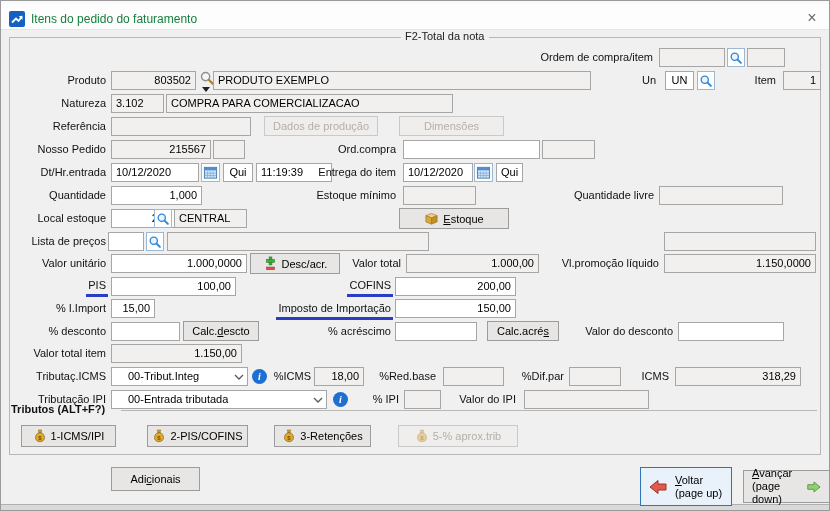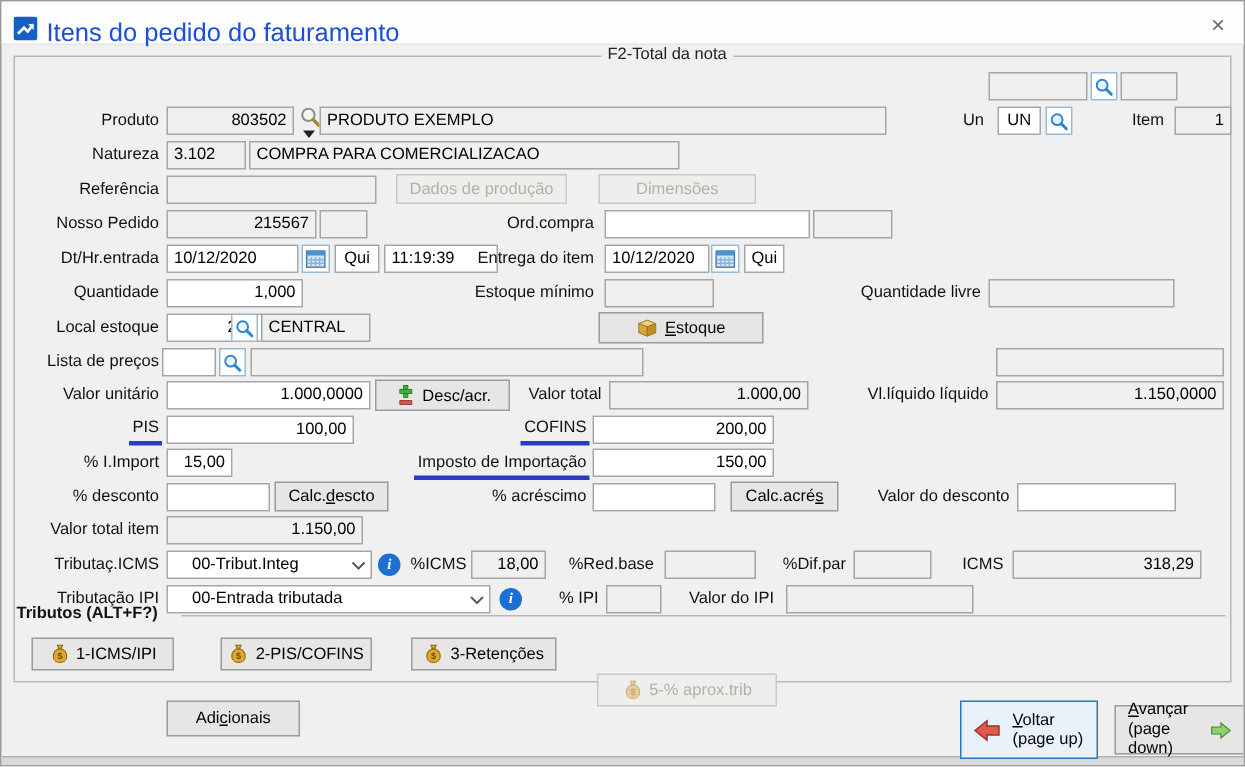--- a/index.html
+++ b/index.html
@@ -4,21 +4,21 @@
 <style>
   html,body{margin:0;padding:0;}
   .screen{
     position:relative;width:830px;height:511px;overflow:hidden;
     background:#f0f0f0;box-sizing:border-box;border:1px solid #9a9a9a;
     font-family:"Liberation Sans","DejaVu Sans",sans-serif;font-size:11px;color:#000;
   }
   .top-remnant{position:absolute;left:0;top:0;width:830px;height:3px;background:#fafafa;border-bottom:1px solid #d8d8d8;}
   .bottom-remnant{position:absolute;left:0;top:503px;width:830px;height:8px;background:#d9d9d9;border-top:1px solid #b0b0b0;}
   .titlebar{position:absolute;left:0;top:3px;width:830px;height:25px;background:#fdfdfd;border-bottom:1px solid #e6e6e6;}
-  .title-text{position:absolute;left:30px;top:8px;font-size:17px;color:#1d4ed8;}
+  .title-text{position:absolute;left:30px;top:8px;font-size:12px;color:#15803d;}
   .close-btn{position:absolute;right:4px;top:3px;width:30px;height:23px;text-align:center;line-height:22px;font-size:16px;color:#6a6a6a;cursor:default;}
   .close-btn::before{content:"\00d7";}
   .app-icon{position:absolute;left:8px;top:7px;width:16px;height:16px;}
 
   .groupbox{position:absolute;left:8px;top:36px;width:810px;height:416px;border:1px solid #b7b7b7;}
   .groupbox-label{position:absolute;left:400px;top:29px;background:#f0f0f0;padding:0 4px;color:#222;}
 
   .lbl{position:absolute;height:15px;line-height:15px;text-align:right;white-space:nowrap;color:#111;}
   .u-navy{display:inline-block;border-bottom:3px solid var(--navy,#2b3cc4);padding:0 2px 1px;margin-right:-2px;}
 
@@ -123,20 +123,21 @@
     <svg class="app-icon">
         <use href="#i-app"></use>
       </svg>
     <div class="title-text">Itens do pedido do faturamento</div>
     <div class="close-btn"></div>
   </div>
 
   <div class="groupbox"></div>
   <div class="groupbox-label">F2-Total da nota</div>
 
+  <div class="lbl" style="left:480px;top:49px;width:172px">Ordem de compra/item</div>
   <div class="fld" style="left:658px;top:47px;width:66px"></div>
   <div class="sbtn" style="left:726px;top:47px">
       <svg width="14" height="14">
         <use href="#i-search"></use>
       </svg>
     </div>
   <div class="fld" style="left:746px;top:47px;width:38px"></div>
 
   <div class="lbl" style="left:20px;top:72px;width:85px">Produto</div>
   <div class="fld ta-r" style="left:110px;top:70px;width:85px">803502</div>
@@ -224,21 +225,21 @@
   <div class="lbl" style="left:15px;top:255px;width:90px">Valor unitário</div>
   <div class="fld white ta-r" style="left:110px;top:253px;width:136px">1.000,0000</div>
   <div class="btn" style="left:249px;top:252px;width:90px;height:21px">
     <svg width="15" height="15">
         <use href="#i-pm"></use>
       </svg>
     <span>Desc/acr.</span>
   </div>
   <div class="lbl" style="left:318px;top:255px;width:82px">Valor total</div>
   <div class="fld ta-r" style="left:405px;top:253px;width:133px">1.000,00</div>
-  <div class="lbl" style="left:540px;top:255px;width:118px">Vl.líquido líquido</div>
+  <div class="lbl" style="left:540px;top:255px;width:118px">Vl.promoção líquido</div>
   <div class="fld ta-r" style="left:663px;top:253px;width:152px">1.150,0000</div>
 
   <div class="lbl" style="left:20px;top:277px;width:85px"><span class="u-navy">PIS</span></div>
   <div class="fld white ta-r" style="left:110px;top:276px;width:125px">100,00</div>
   <div class="lbl" style="left:308px;top:277px;width:82px"><span class="u-navy">COFINS</span></div>
   <div class="fld white ta-r" style="left:394px;top:276px;width:121px">200,00</div>
 
   <div class="lbl" style="left:15px;top:300px;width:90px">% I.Import</div>
   <div class="fld white ta-r" style="left:110px;top:298px;width:44px">15,00</div>
   <div class="lbl" style="left:240px;top:300px;width:150px"><span class="u-navy">Imposto de Importação</span></div>
@@ -303,21 +304,21 @@
         <use href="#i-bag"></use>
       </svg>
     <span>2-PIS/COFINS</span>
   </div>
   <div class="btn" style="left:273px;top:424px;width:97px;height:22px">
     <svg width="14" height="14">
         <use href="#i-bag"></use>
       </svg>
     <span>3-Retenções</span>
   </div>
-  <div class="btn disabled" style="left:397px;top:448px;width:120px;height:22px">
+  <div class="btn disabled" style="left:397px;top:424px;width:120px;height:22px">
     <svg width="14" height="14">
         <use href="#i-bag"></use>
       </svg>
     <span>5-% aprox.trib</span>
   </div>
 
   <div class="btn" style="left:110px;top:466px;width:89px;height:24px">
       <span>Adi<u>c</u>ionais</span>
     </div>
 

